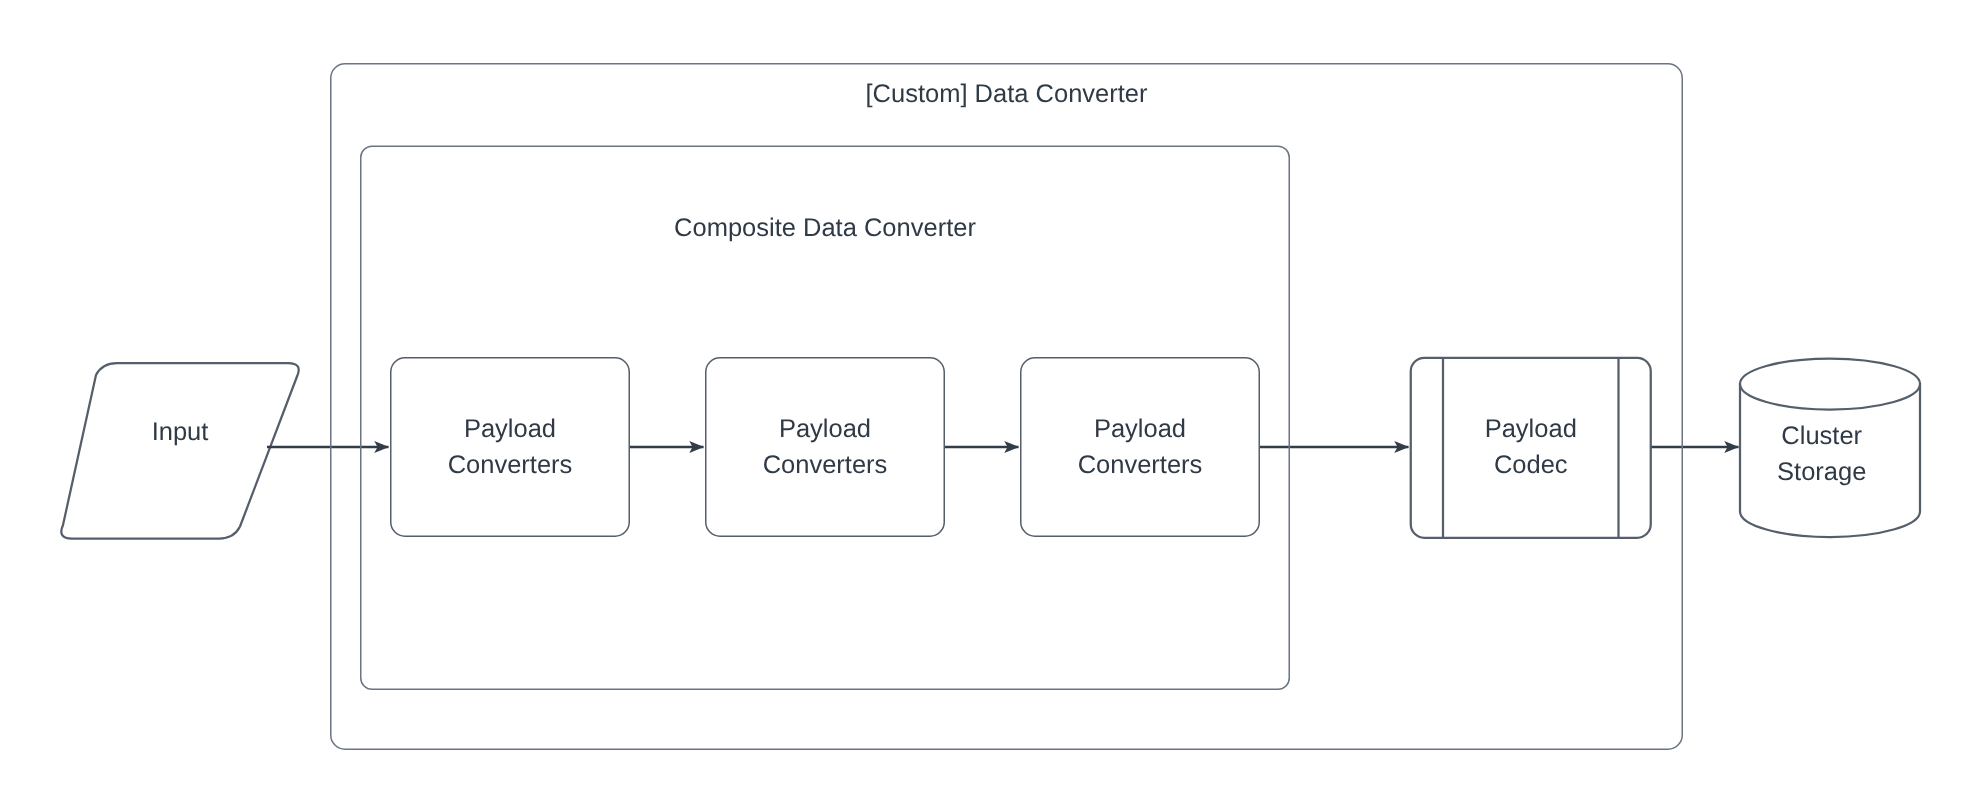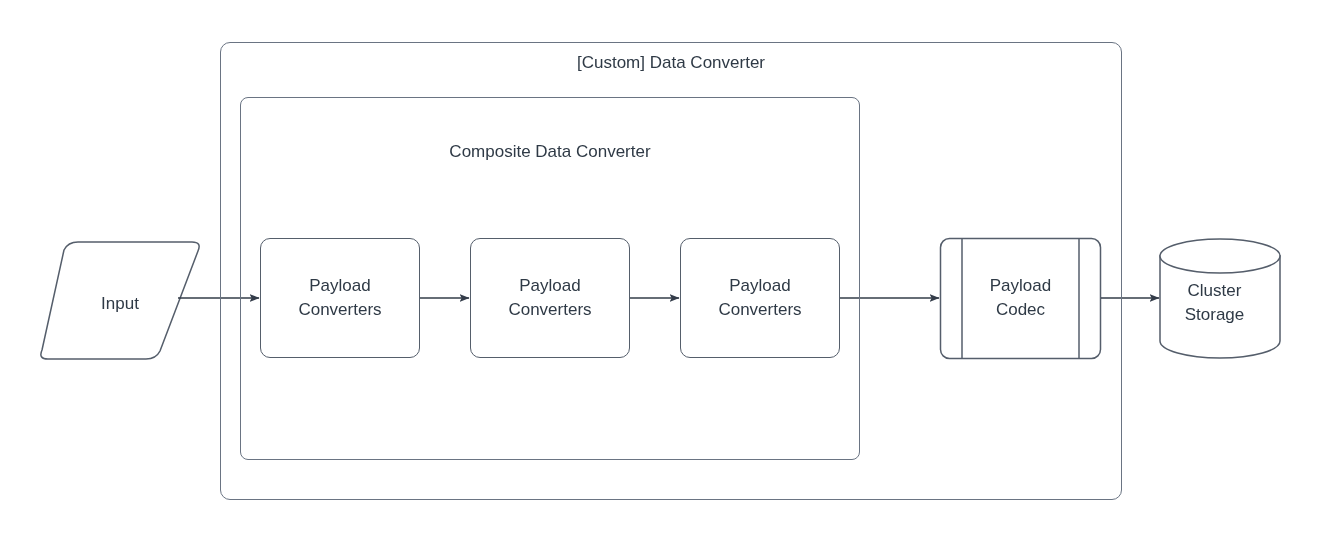--- a/index.html
+++ b/index.html
@@ -137,21 +137,21 @@
   <div id="inner-container-frame"></div>
 
   <div class="pc-box" id="pc-box-1"></div>
   <div class="pc-box" id="pc-box-2"></div>
   <div class="pc-box" id="pc-box-3"></div>
 
   <div class="container-title" style="left:240px; top:141px; width:620px;">Composite Data Converter</div>
 
   <div class="container-title" style="left:220px; top:52px; width:902px;">[Custom] Data Converter</div>
 
-  <div class="node-label" style="left:40px; top:244px; width:160px; height:120px;">Input</div>
+  <div class="node-label" style="left:40px; top:228px; width:160px; height:120px;">Input</div>
 
   <div class="node-label" style="left:260px; top:238px; width:160px; height:120px;">Payload
 Converters</div>
 
   <div class="node-label" style="left:470px; top:238px; width:160px; height:120px;">Payload
 Converters</div>
 
   <div class="node-label" style="left:680px; top:238px; width:160px; height:120px;">Payload
 Converters</div>
 

